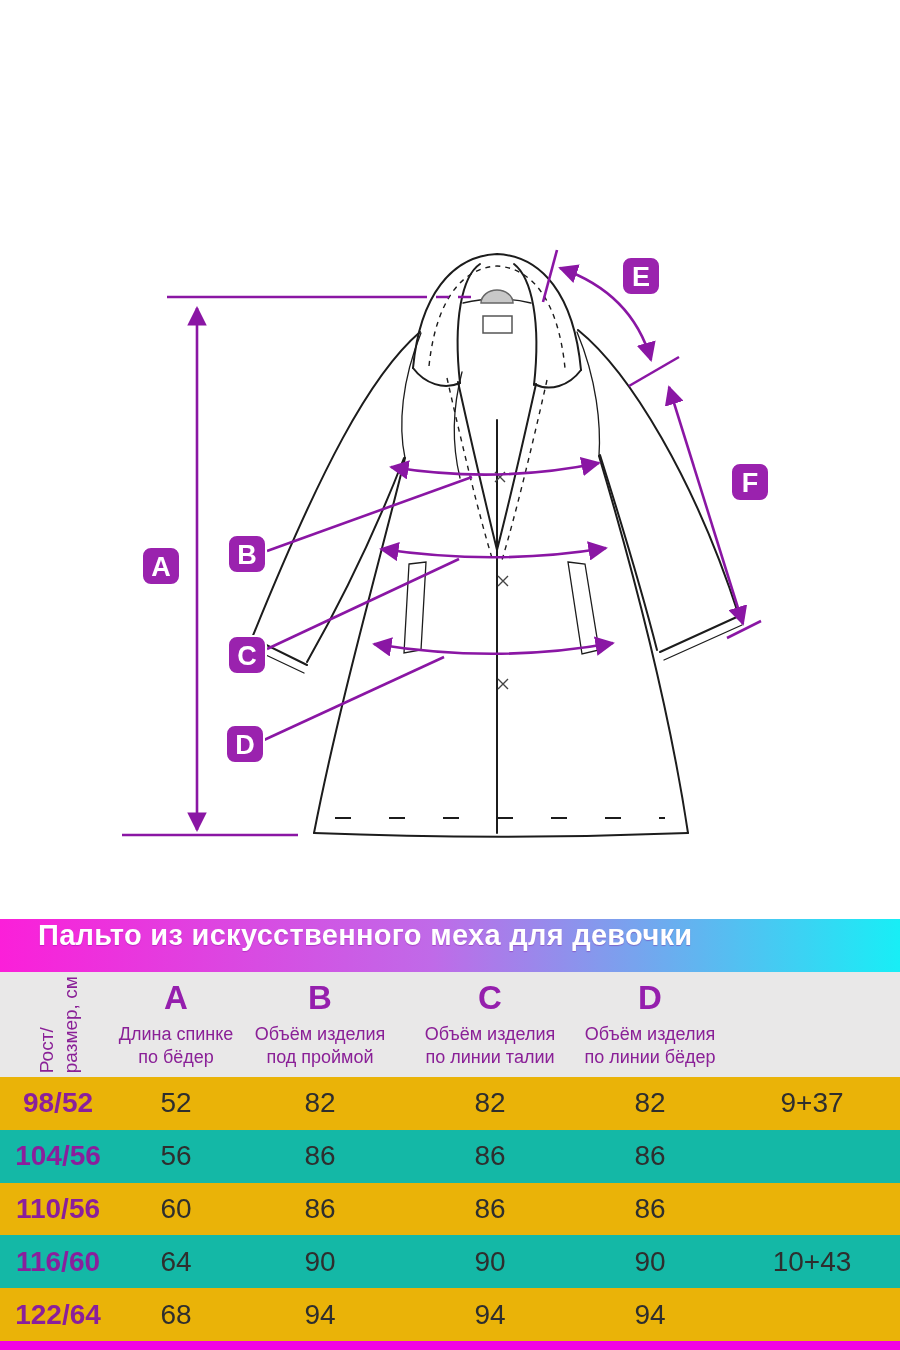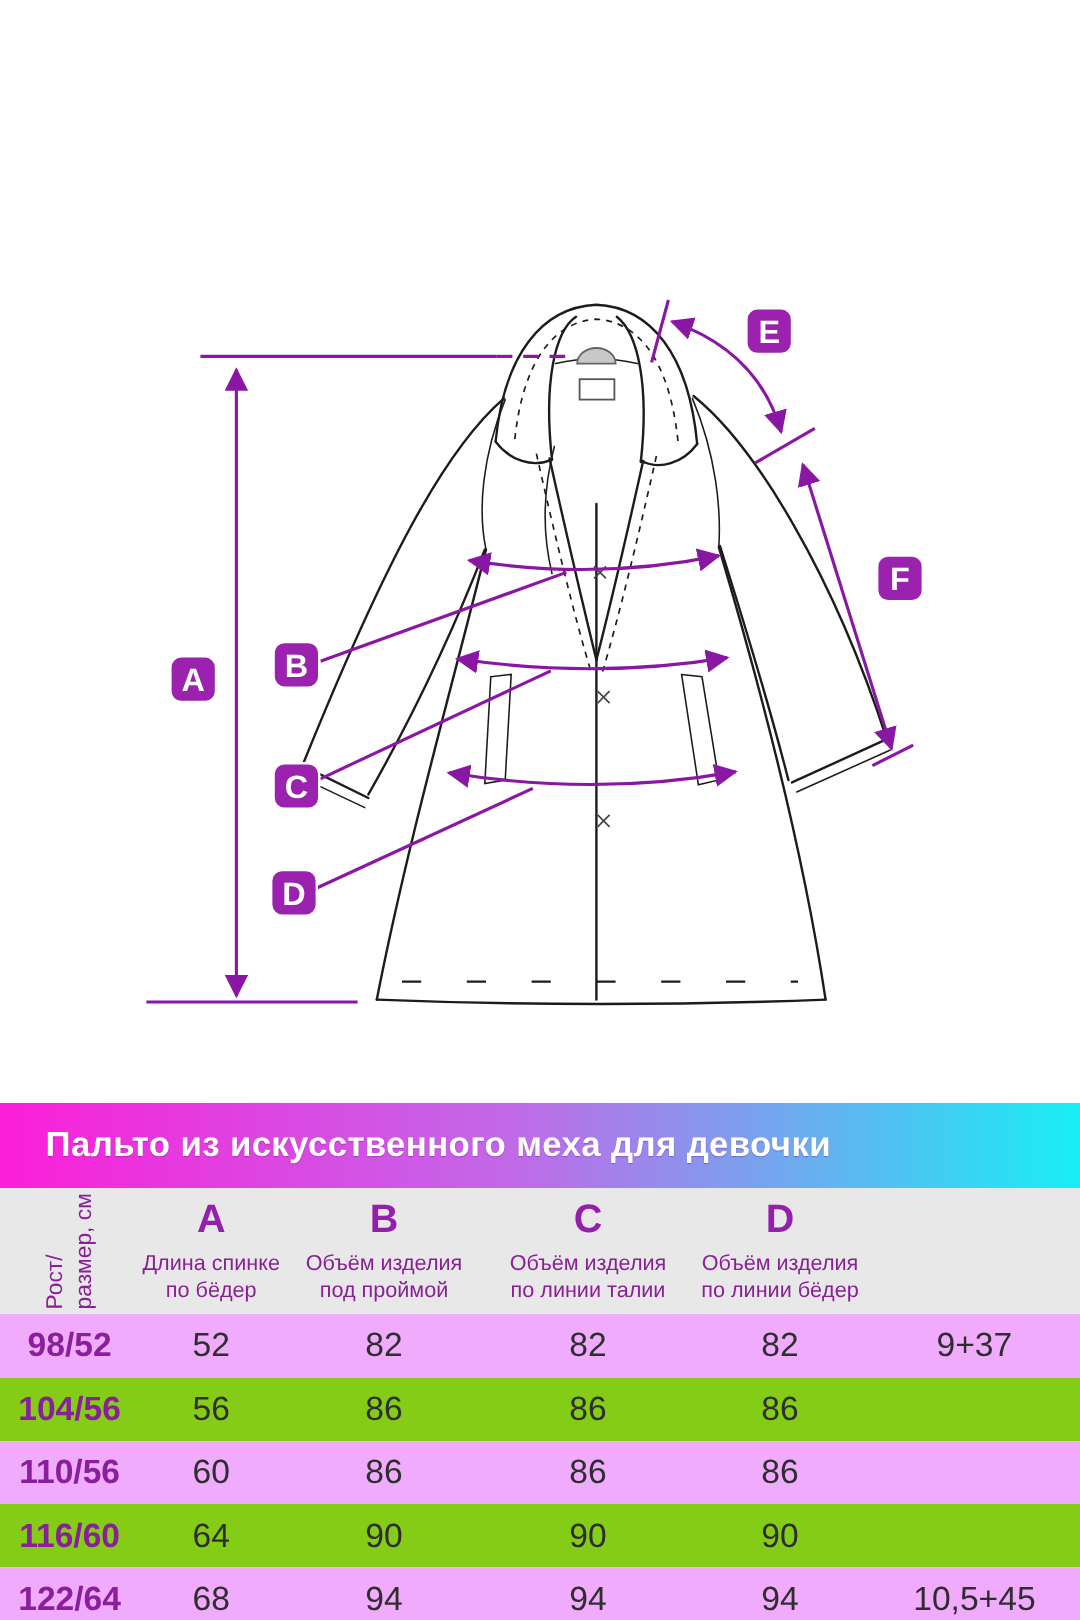--- a/index.html
+++ b/index.html
@@ -1,38 +1,38 @@
 <!DOCTYPE html>
 <html><head>
 <meta charset="utf-8">
 <style>
   html,body{margin:0;padding:0;background:#ffffff;}
   body{width:900px;height:1350px;font-family:"Liberation Sans",sans-serif;overflow:hidden;}
 
   .diagram-area{position:relative;width:900px;height:919px;background:#ffffff;}
   .diagram-area svg{position:absolute;left:0;top:0;}
 
-  .banner{height:71px;width:900px;box-sizing:border-box;
+  .banner{height:53px;width:900px;box-sizing:border-box;
     background:linear-gradient(90deg,#fb1fd9 0%,#c06ae8 48%,#18eef6 100%);
-    display:flex;align-items:center;padding-left:38px;}
+    display:flex;padding-left:38px;}
   .banner .title{color:#ffffff;font-size:29px;font-weight:bold;letter-spacing:.3px;
     text-shadow:0 1px 1px rgba(120,0,140,.35);}
 
   .grid-cols{display:grid;grid-template-columns:116px 120px 168px 172px 148px 176px;}
 
   .thead{background:#e9e8e8;height:105px;}
   .th{display:flex;flex-direction:column;align-items:center;justify-content:center;}
   .th .letter{font-size:33px;font-weight:bold;color:#951fad;line-height:1;margin-bottom:9px;}
   .th .desc{font-size:18px;line-height:1.25;text-align:center;color:#8a2097;}
   .th-size{justify-content:center;}
   .th-size .rotated{transform:rotate(-90deg);font-size:19px;line-height:1.25;color:#8a2097;
     white-space:nowrap;text-align:left;}
 
-  .tr{height:52.8px;align-items:center;background:#f0abfc;}
-  .tr.alt{background:#84cc16;}
+  .tr{height:52.8px;align-items:center;background:#eab308;}
+  .tr.alt{background:#14b8a6;}
   .td{text-align:center;font-size:28px;color:#2e2e2e;}
   .td-size{color:#8a1f9c;font-weight:bold;}
 
   .bottom-bar{height:9px;width:900px;background:#f203e4;}
 
   .coat-line{stroke:#1c1c1c;fill:none;stroke-width:2;stroke-linecap:round;stroke-linejoin:round;}
   .coat-thin{stroke:#1c1c1c;fill:none;stroke-width:1.3;stroke-linecap:round;}
   .coat-dash{stroke:#1c1c1c;fill:none;stroke-width:1.4;stroke-dasharray:5 5;}
   .meas{stroke:#8a16a4;fill:none;stroke-width:2.6;}
   .meas-dash{stroke:#8a16a4;fill:none;stroke-width:2.6;stroke-dasharray:13 9;}
@@ -218,28 +218,28 @@
       <div class="td">86</div>
       <div class="td">86</div>
     </div>
 
     <div class="tr alt grid-cols">
       <div class="td td-size">116/60</div>
       <div class="td">64</div>
       <div class="td">90</div>
       <div class="td">90</div>
       <div class="td">90</div>
+      <div class="td">10+43</div>
     </div>
 
     <div class="tr grid-cols">
       <div class="td td-size">122/64</div>
       <div class="td">68</div>
       <div class="td">94</div>
       <div class="td">94</div>
       <div class="td">94</div>
-      <div class="td">10,5+45</div>
     </div>
 
   </div>
 
   <div class="bottom-bar"></div>
 
 </div>
 
 </body></html>

